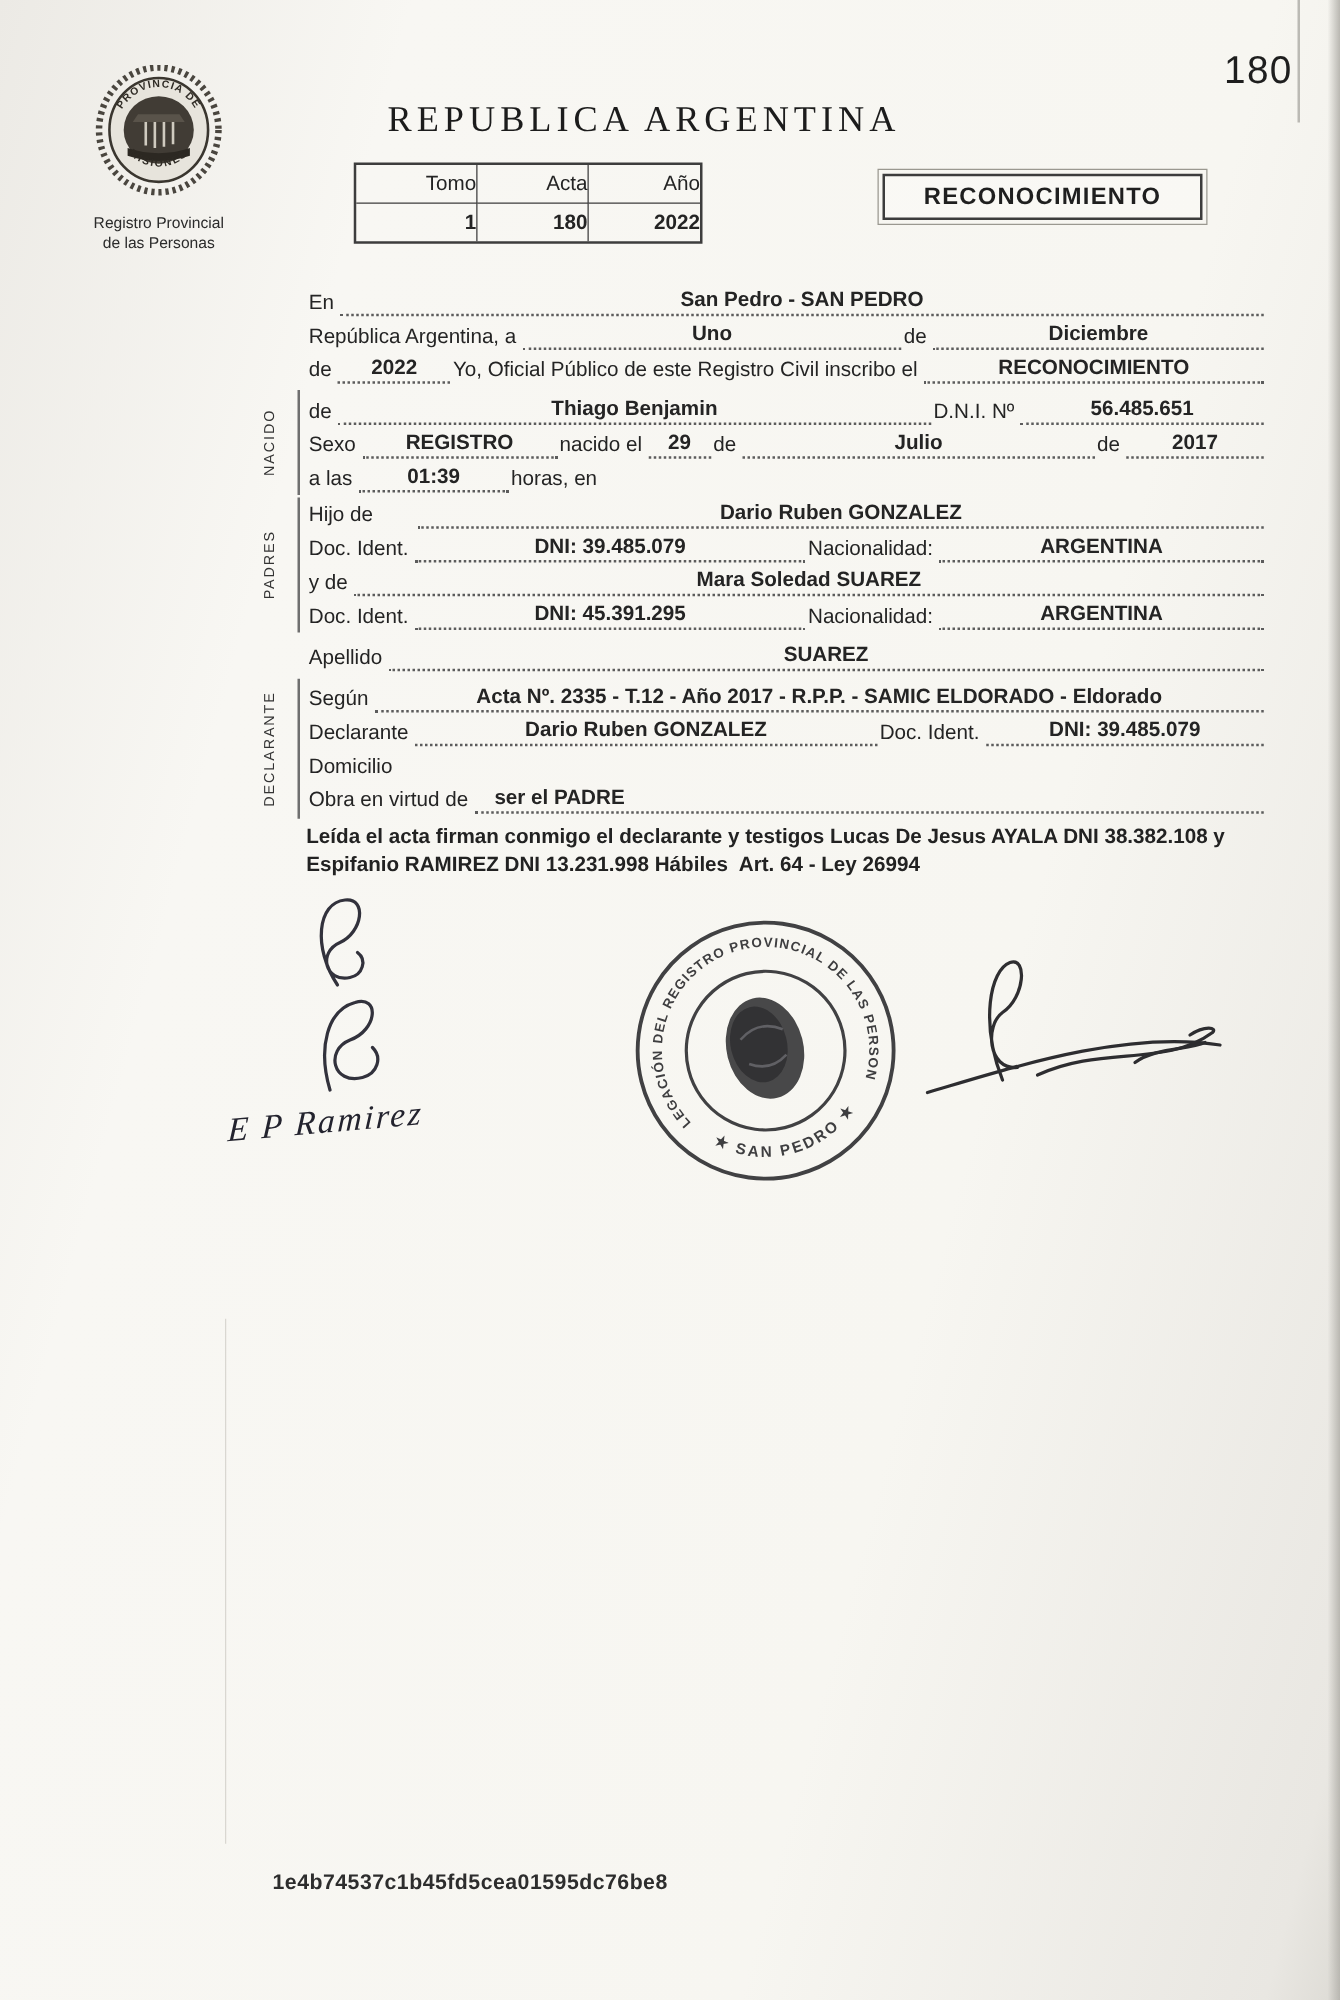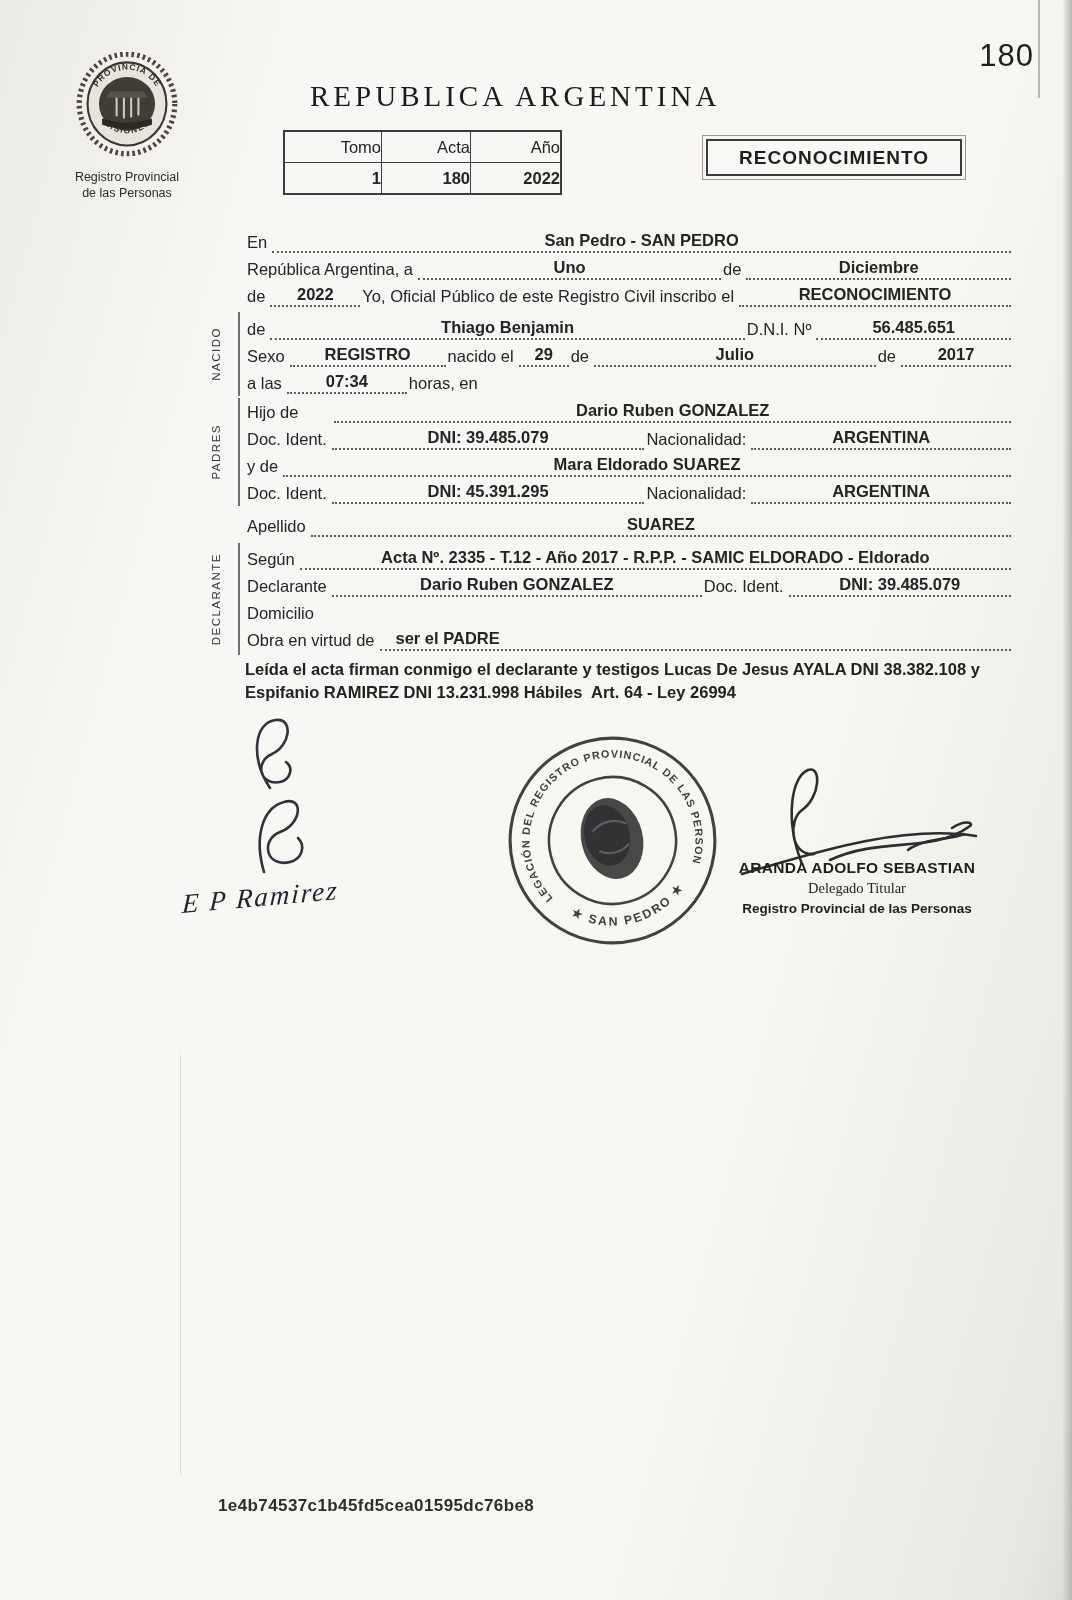--- a/index.html
+++ b/index.html
@@ -147,37 +147,37 @@
       <span class="fill" style="width:148px">REGISTRO</span>
       <span class="lbl">nacido el</span>
       <span class="fill" style="width:42px">29</span>
       <span class="lbl">de</span>
       <span class="fill" style="flex:1">Julio</span>
       <span class="lbl">de</span>
       <span class="fill" style="width:102px">2017</span>
     </div>
     <div class="row">
       <span class="lbl">a las</span>
-      <span class="fill" style="width:112px">07:34</span>
+      <span class="fill" style="width:112px">01:39</span>
       <span class="lbl">horas, en</span>
     </div>
 
     <div class="row gap2">
       <span class="lbl">Hijo de</span>
       <span class="fill" style="flex:1">Dario Ruben GONZALEZ</span>
     </div>
     <div class="row">
       <span class="lbl">Doc. Ident.</span>
       <span class="fill" style="flex:1.15">DNI: 39.485.079</span>
       <span class="lbl">Nacionalidad:</span>
       <span class="fill" style="flex:0.95">ARGENTINA</span>
     </div>
     <div class="row">
       <span class="lbl">y de</span>
-      <span class="fill" style="flex:1">Mara Eldorado SUAREZ</span>
+      <span class="fill" style="flex:1">Mara Soledad SUAREZ</span>
     </div>
     <div class="row">
       <span class="lbl">Doc. Ident.</span>
       <span class="fill" style="flex:1.15">DNI: 45.391.295</span>
       <span class="lbl">Nacionalidad:</span>
       <span class="fill" style="flex:0.95">ARGENTINA</span>
     </div>
 
     <div class="row gap6">
       <span class="lbl">Apellido</span>
@@ -237,22 +237,17 @@
   </div>
 
   <svg class="sig-svg" style="left:720px;top:752px;" width="280" height="130" viewBox="0 0 280 130">
     <g fill="none" stroke="#18181c" stroke-width="2.6" stroke-linecap="round" opacity=".9">      
         <path d="M 82,112 C 64,66 72,24 88,18 C 102,13 100,46 82,58 C 68,68 70,104 94,102"></path>
       <path d="M 22,122 C 90,102 180,72 256,84"></path>
       <path d="M 110,108 C 162,84 212,102 250,74 C 254,70 244,68 232,76"></path>
       <path d="M 188,98 C 204,86 230,88 244,82"></path>
     </g>
   </svg>
-  <div class="official-block">
-    <div class="official-name">ARANDA ADOLFO SEBASTIAN</div>
-    <div class="official-title">Delegado Titular</div>
-    <div class="official-org">Registro Provincial de las Personas</div>
-  </div>
 
   <div class="fold-line"></div>
   <div class="checksum">1e4b74537c1b45fd5cea01595dc76be8</div>
 
 </div>
 
 </body></html>

